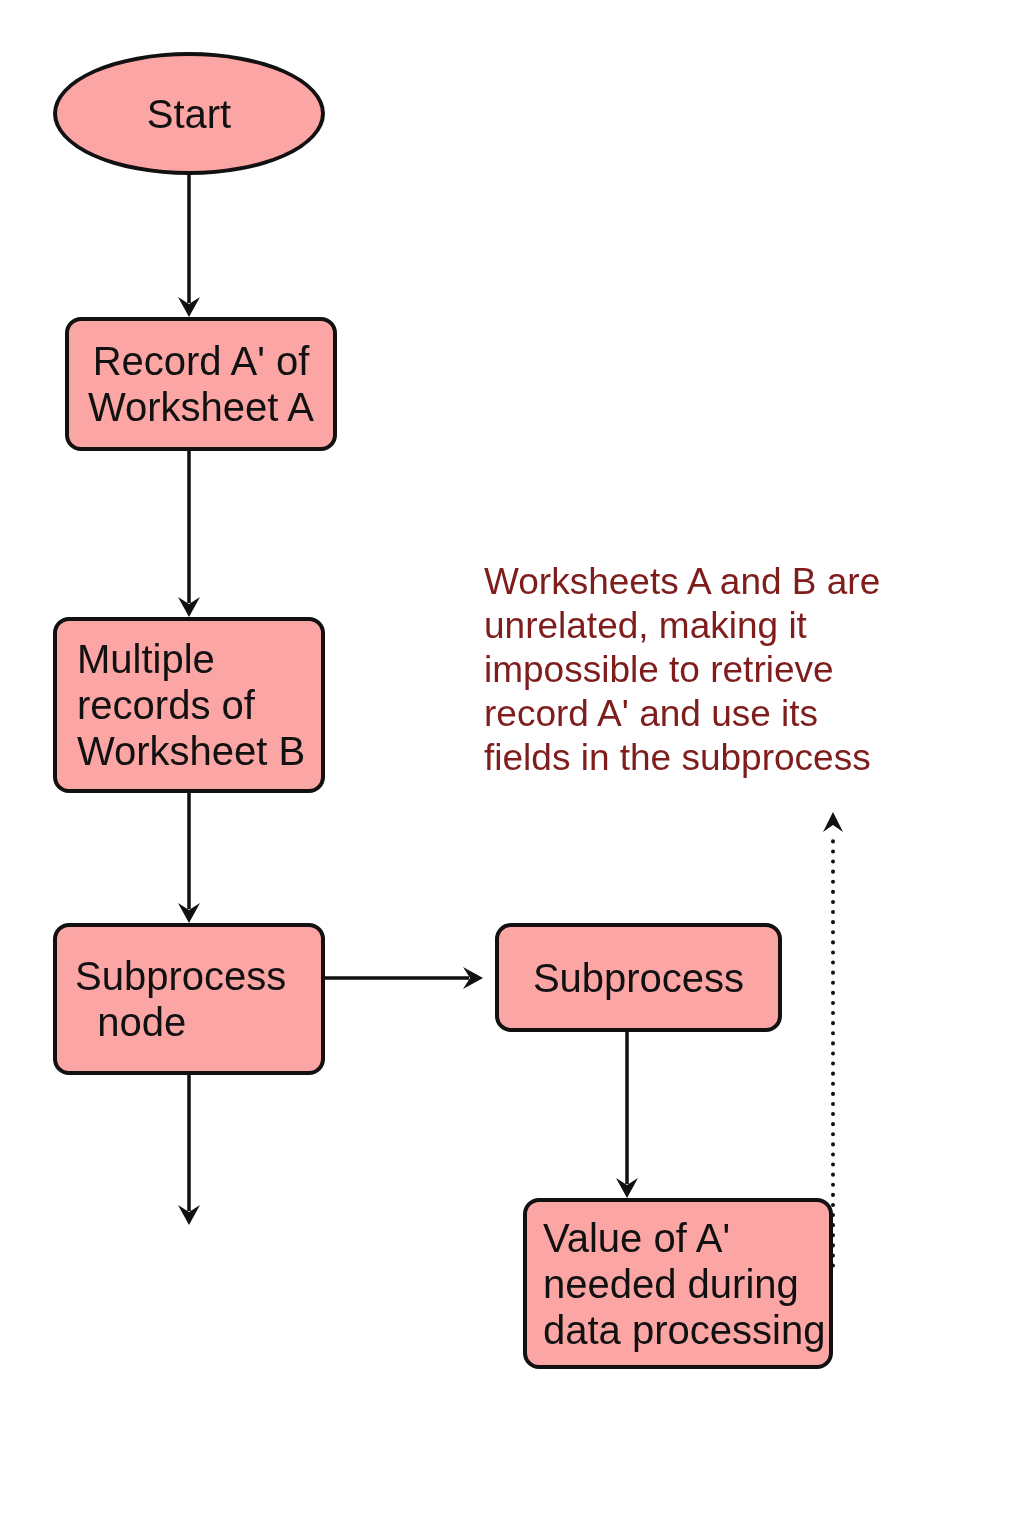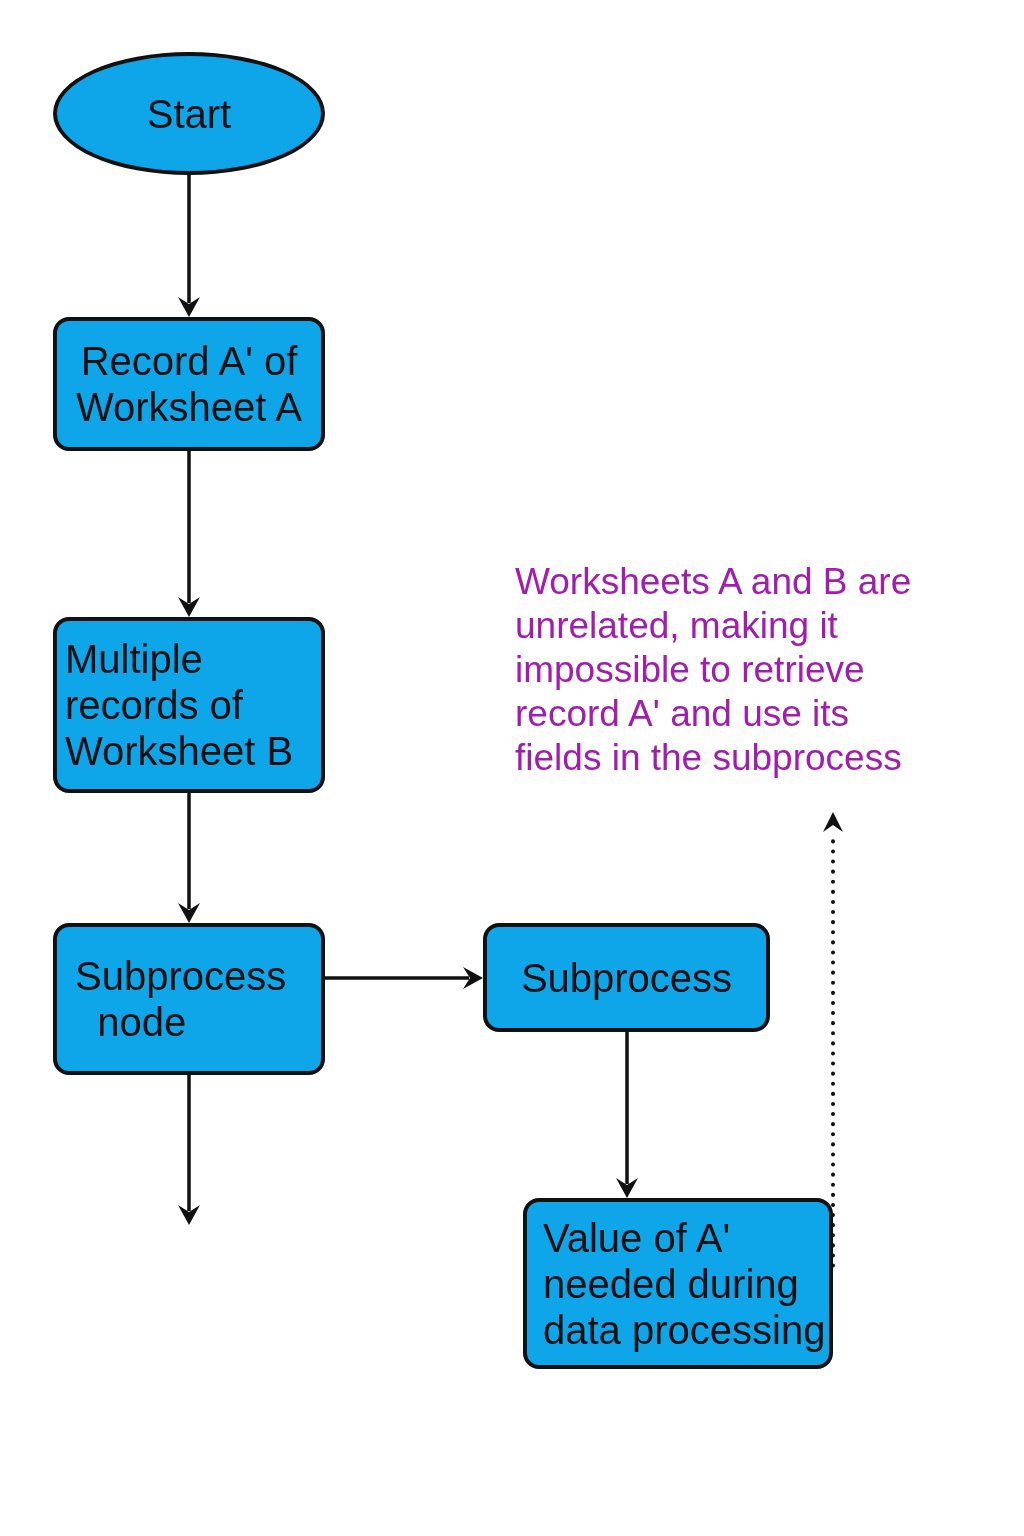--- a/index.html
+++ b/index.html
@@ -19,52 +19,52 @@
   #connectors {
     position: absolute;
     left: 0;
     top: 0;
     width: 1024px;
     height: 1536px;
   }
   .node {
     position: absolute;
     box-sizing: border-box;
-    background: #0ea5e9;
+    background: #fca5a5;
     border: 4px solid #111111;
     display: flex;
     align-items: center;
     font-size: 40px;
     line-height: 46px;
     white-space: pre-wrap;
     color: #111111;
   }
   .rect {
     border-radius: 16px;
   }
   .terminator {
     border-radius: 50%;
     justify-content: center;
     text-align: center;
   }
   .center {
     justify-content: center;
     text-align: center;
+    margin-left: 12px;
   }
   .leftpad {
     justify-content: flex-start;
     text-align: left;
   }
   .annotation {
     position: absolute;
     font-size: 37px;
     line-height: 44px;
     white-space: pre-line;
-    color: #a21caf;
-    margin-left: 31px;
+    color: #7f1d1d;
   }
   .stroke-line {
     stroke: #111111;
     stroke-width: 3.5;
     fill: none;
   }
   .dotted {
     stroke: #111111;
     stroke-width: 4;
     fill: none;
@@ -117,21 +117,21 @@
       <path class="dotted" d="M 799 1272 L 833 1272 L 833 833"></path>
       <polygon class="head" points="823,832 833,812 843,832 833,825"></polygon>
     </g>
   </svg>
 
   <div class="node terminator" style="left:53px; top:52px; width:272px; height:123px;">Start</div>
 
   <div class="node rect center" style="left:53px; top:317px; width:272px; height:134px;">Record A' of
 Worksheet A</div>
 
-  <div class="node rect leftpad" style="left:53px; top:617px; width:272px; height:176px; padding-left:8px;">Multiple
+  <div class="node rect leftpad" style="left:53px; top:617px; width:272px; height:176px; padding-left:20px;">Multiple
 records of
 Worksheet B</div>
 
   <div class="node rect leftpad" style="left:53px; top:923px; width:272px; height:152px; padding-left:18px;">Subprocess
   node</div>
 
 
   <div class="node rect center" style="left:483px; top:923px; width:287px; height:109px;">Subprocess</div>
 
   <div class="node rect leftpad" style="left:487px; top:1198px; width:310px; height:171px; padding-left:16px;margin-left:36px;">Value of A'

